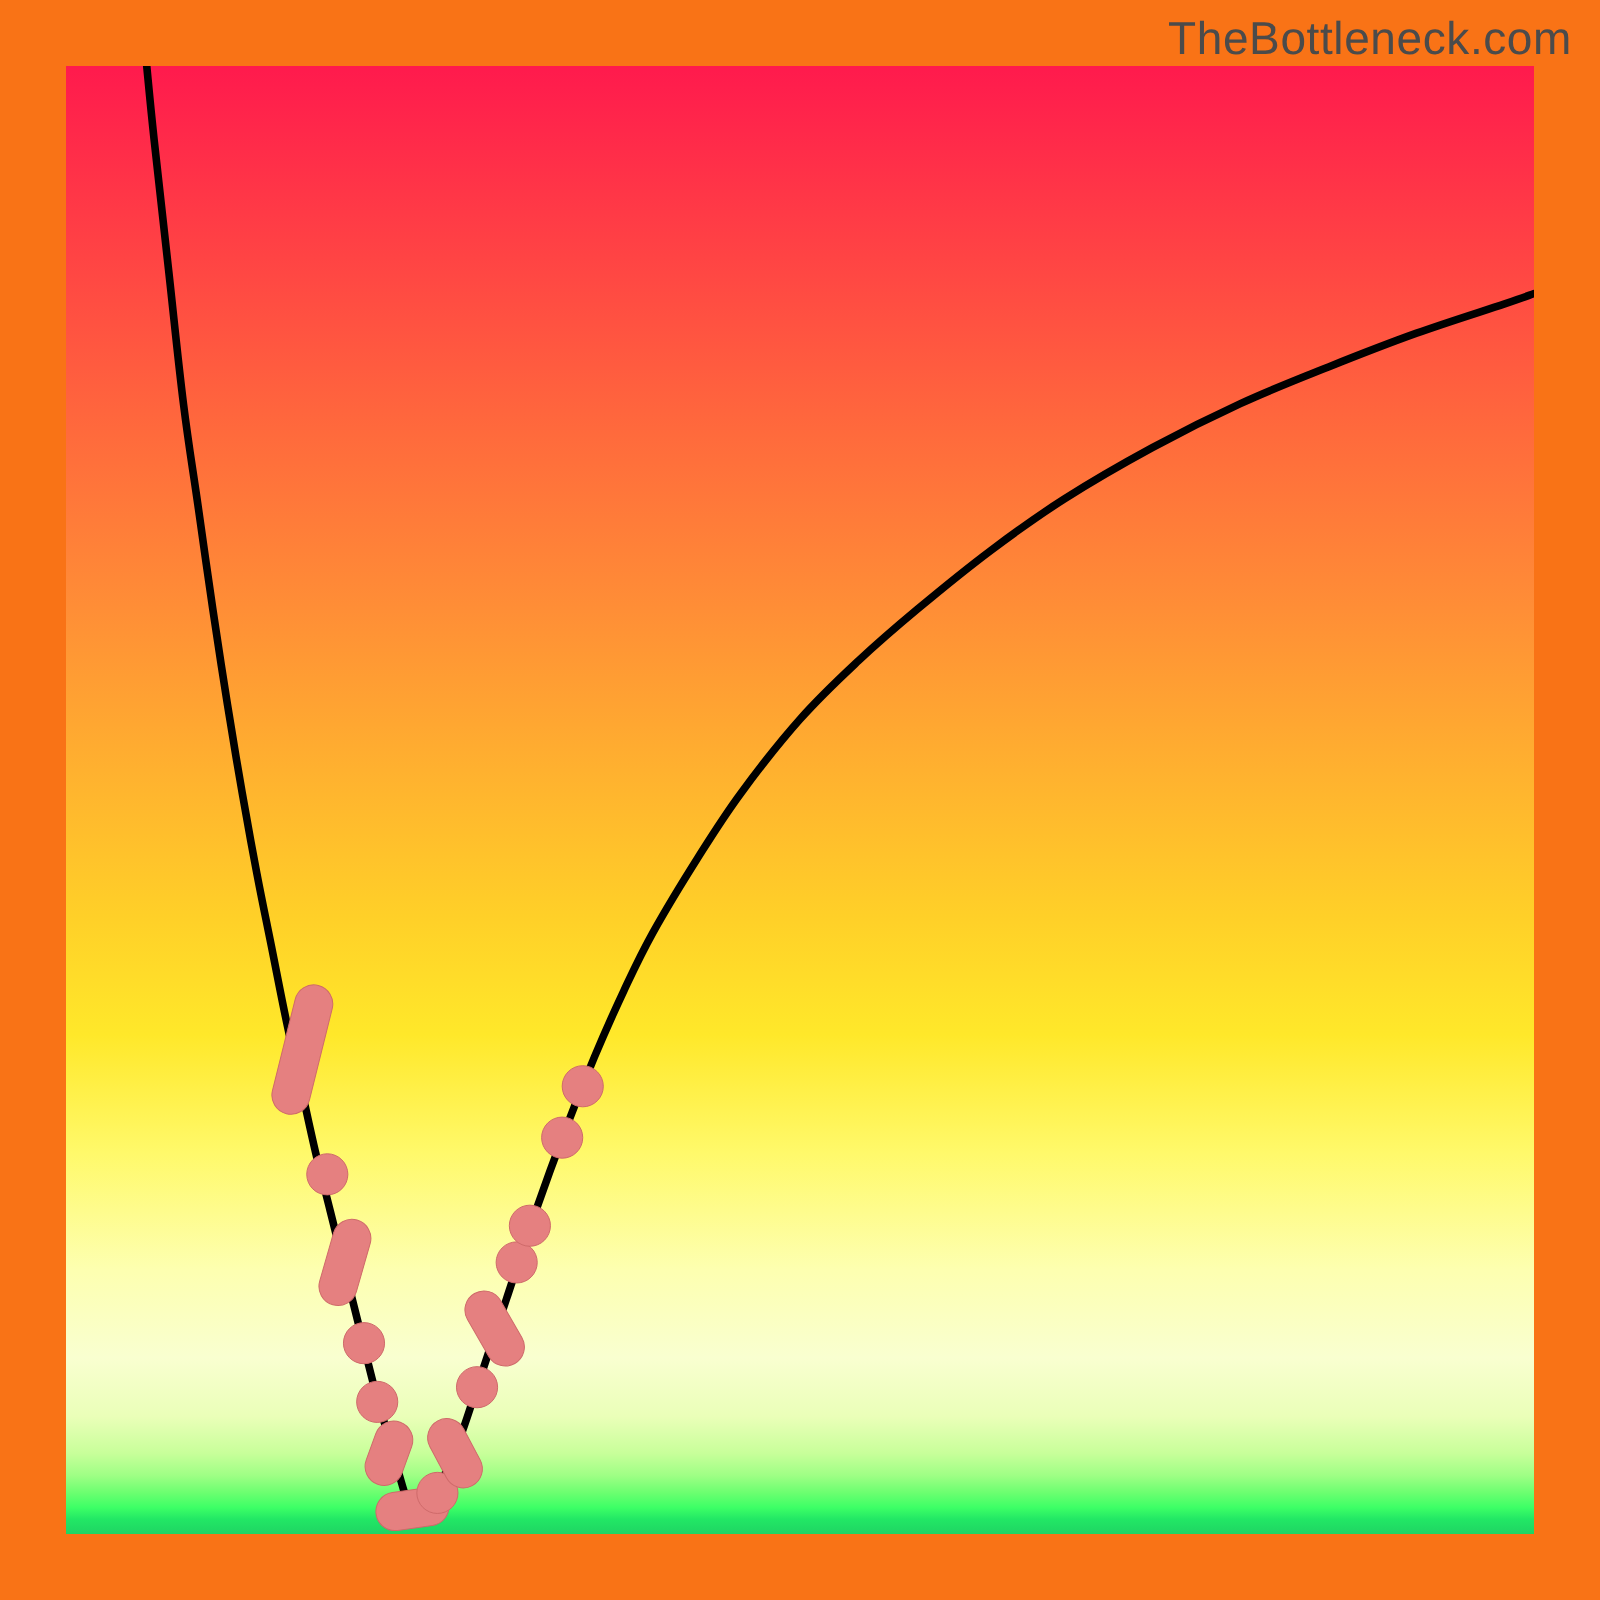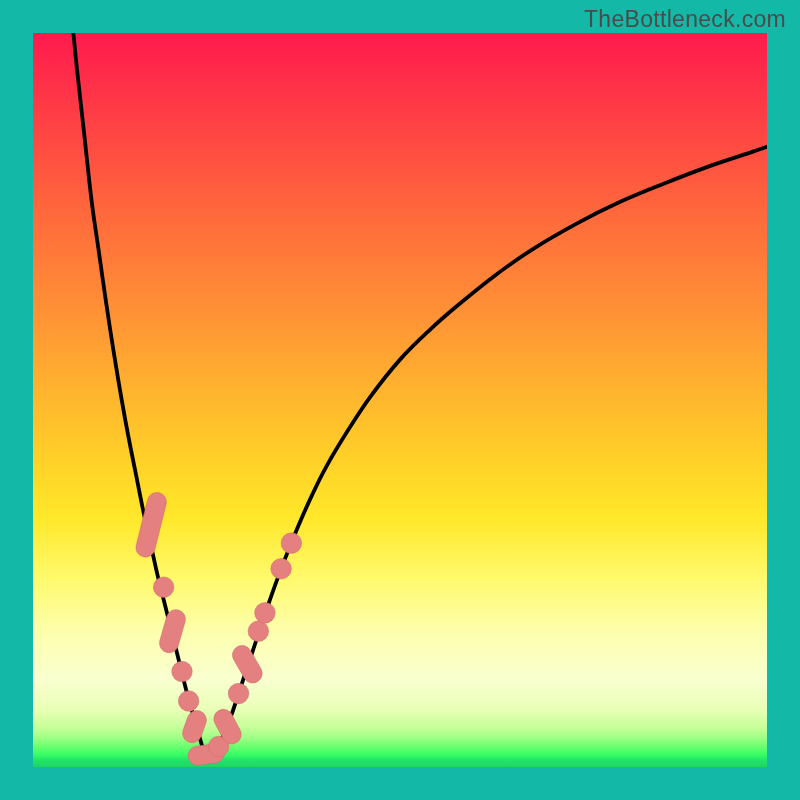--- a/index.html
+++ b/index.html
@@ -8,21 +8,21 @@
     width: 800px;
     height: 800px;
     overflow: hidden;
     background: #000;
     font-family: Arial, Helvetica, sans-serif;
   }
   .stage {
     position: relative;
     width: 800px;
     height: 800px;
-    background: #14b8a6;
+    background: #f97316;
   }
   .plot-area {
     position: absolute;
     left: 33px;
     top: 33px;
     width: 734px;
     height: 734px;
     
     background: linear-gradient(
       to bottom,

